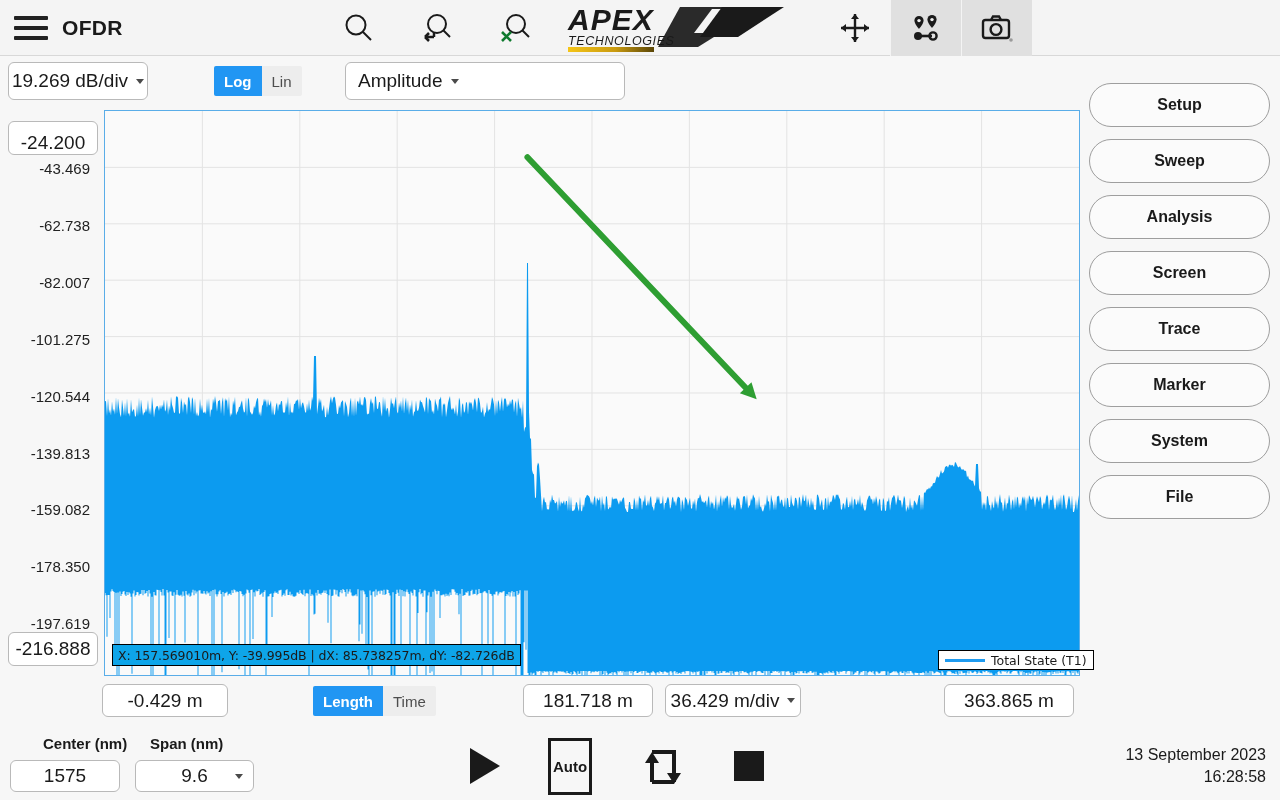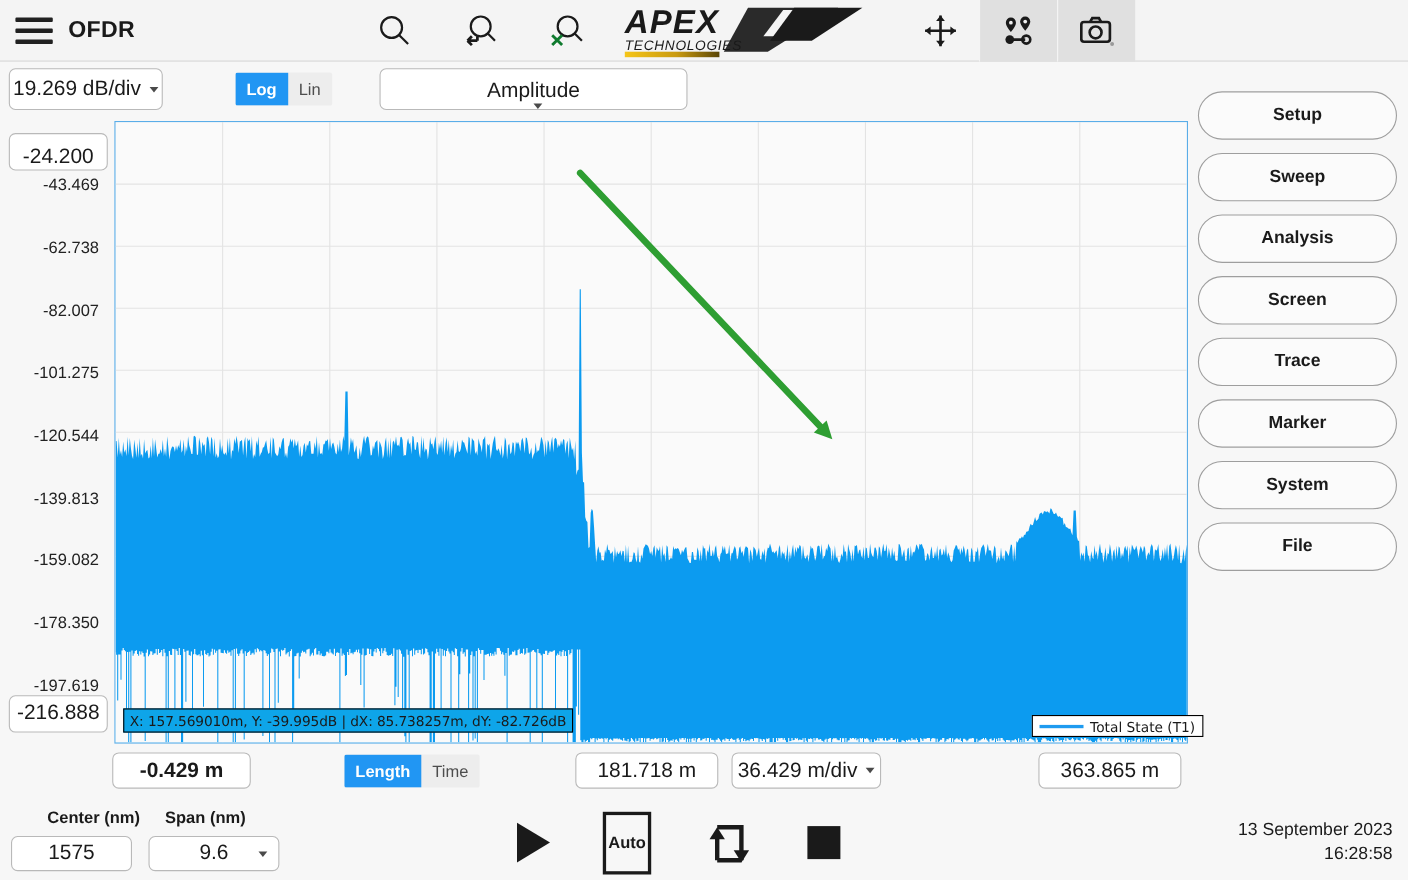--- a/index.html
+++ b/index.html
@@ -46,21 +46,21 @@
   }
   .dd-arrow { width: 0; height: 0; border-left: 4px solid transparent; border-right: 4px solid transparent;
               border-top: 5px solid #4a4a4a; margin-left: 8px; }
 
   #vscale { position: absolute; left: 8px; top: 0; width: 140px; height: 38px; padding: 0 10px; }
   .seg { position: absolute; display: flex; height: 30px; border-radius: 2px; overflow: hidden; background: #ededed; }
   .seg > div { display: flex; align-items: center; justify-content: center; font-size: 15px; padding: 0 10px; cursor: pointer; }
   .seg > div.on { background: #2196f3; color: #fff; font-weight: bold; }
   .seg > div.off { color: #4d4d4d; }
   #loglin { left: 214px; top: 4px; }
-  #amplitude { position: absolute; left: 345px; top: 0; width: 280px; height: 38px; justify-content: flex-end; padding: 0 12px; flex-direction: column; }
+  #amplitude { position: absolute; left: 345px; top: 0; width: 280px; height: 38px; justify-content: flex-start; padding: 0 12px; }
 
   
   .plot-outer { position: absolute; left: 104px; top: 110px; width: 976px; height: 566px;
                 border: 1px solid #5aade8; background: #fafafa; overflow: hidden; }
   .plot-outer svg { display: block; }
 
   
   .ylabel { position: absolute; right: 0; width: 96px; text-align: right; font-size: 15px; color: #222;
             padding-right: 6px; }
   .yedge { position: absolute; left: 8px; width: 90px; height: 34px; }
@@ -75,21 +75,21 @@
     font-family: "DejaVu Sans", sans-serif;
   }
   .legend {
     position: absolute; left: 938px; top: 650px; height: 20px; background: #fff;
     border: 1px solid #000; display: flex; align-items: center; gap: 6px; padding: 0 6px;
     font-size: 12.5px; font-family: "DejaVu Sans", sans-serif;
   }
   .legend .ln { width: 40px; height: 3px; background: #1e9bf0; }
 
   
-  #xstart  { position: absolute; left: 102px;  top: 684px; width: 126px; height: 33px; font-weight: bold; }
+  #xstart  { position: absolute; left: 102px;  top: 684px; width: 126px; height: 33px; }
   #lentime { left: 313px; top: 686px; }
   #xcenter { position: absolute; left: 523px;  top: 684px; width: 130px; height: 33px; }
   #xscale  { position: absolute; left: 665px;  top: 684px; width: 136px; height: 33px; padding: 0 10px; }
   #xstop   { position: absolute; left: 944px;  top: 684px; width: 130px; height: 33px; }
 
   
   .sidebar { position: absolute; left: 1089px; top: 83px; width: 181px; }
   .sb-btn {
     width: 181px; height: 44px; margin-bottom: 12px;
     border: 1px solid #9e9e9e; border-radius: 22px; background: #fbfbfb;

